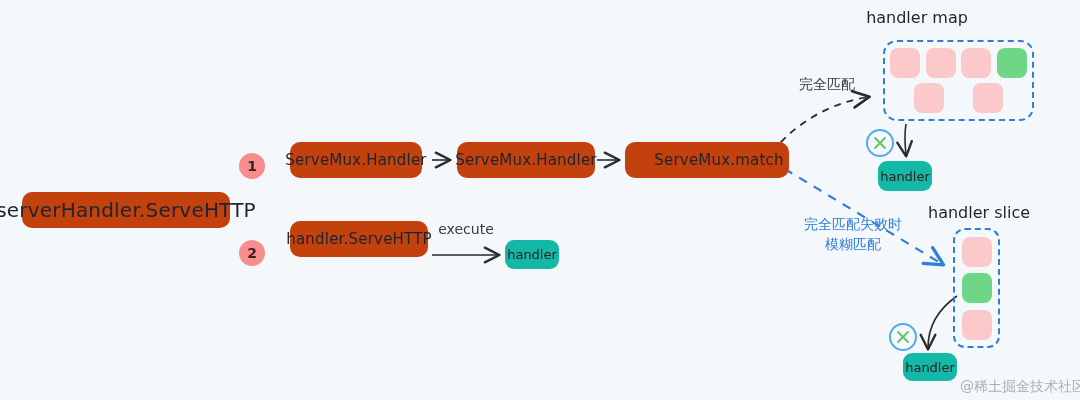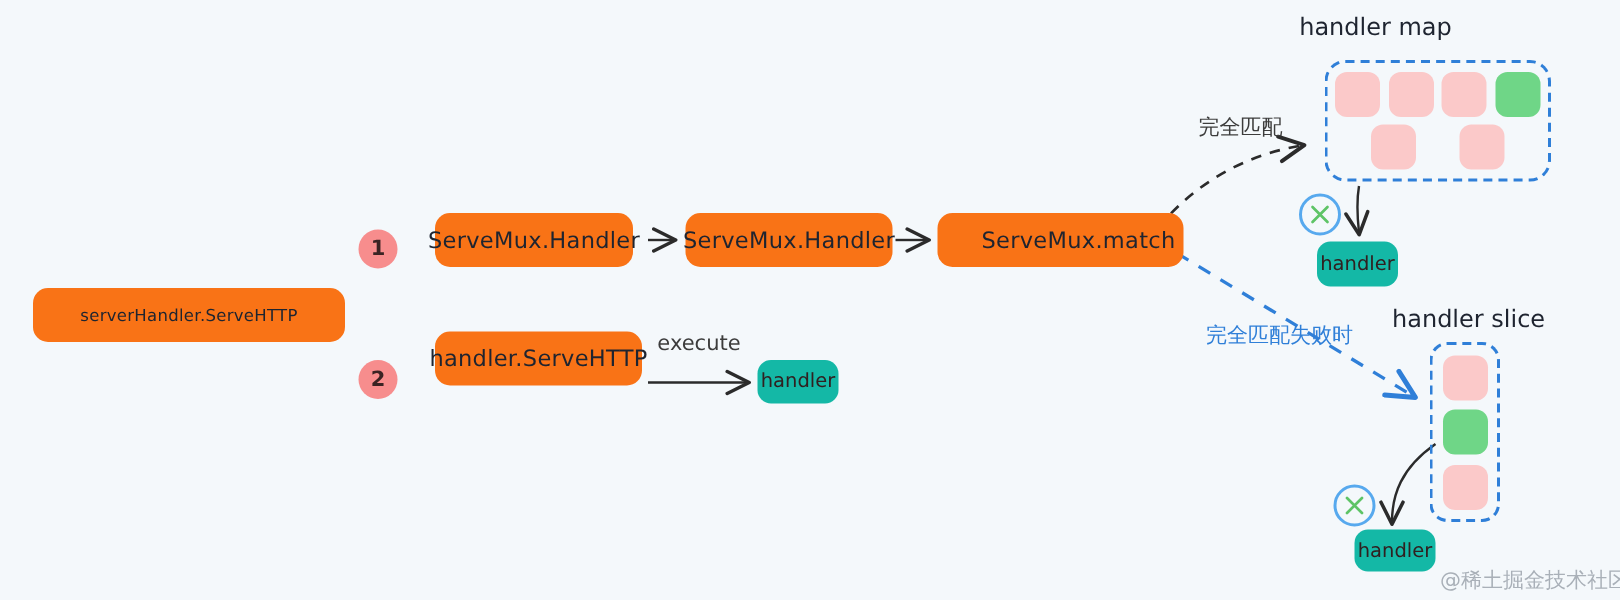--- a/index.html
+++ b/index.html
@@ -9,21 +9,21 @@
   }
   #canvas{
     position:relative;
     width:1080px;height:400px;
     background:#f4f8fb;
     overflow:hidden;
   }
   
   .blue-box{
     position:absolute;
-    background:#f97316;
+    background:#c2410c;
     border-radius:10px;
     color:#1e2430;
     display:flex;align-items:center;justify-content:center;
     font-size:15px;
     letter-spacing:.2px;
     z-index:2;
   }
   .red-box{
     position:absolute;
     background:#14b8a6;
@@ -123,21 +123,21 @@
     </defs>
     <path d="M432,160 L449,160" fill="none" stroke="#2b2b2b" stroke-width="1.6" marker-end="url(#mk-black)"></path>
     <path d="M597,160 L618,160" fill="none" stroke="#2b2b2b" stroke-width="1.6" marker-end="url(#mk-black)"></path>
     <path d="M432,255 L498,255" fill="none" stroke="#2b2b2b" stroke-width="1.6" marker-end="url(#mk-black)"></path>
     <path d="M772,152 C800,118 836,102 868,97" fill="none" stroke="#2b2b2b" stroke-width="1.8" stroke-dasharray="7 6" marker-end="url(#mk-black)"></path>
     <path d="M770,160 L942,264" fill="none" stroke="#2f7fd8" stroke-width="2.2" stroke-dasharray="9 8" marker-end="url(#mk-blue)"></path>
     <path d="M906,124 C904,136 905,146 906,155" fill="none" stroke="#2b2b2b" stroke-width="1.6" marker-end="url(#mk-black)"></path>
     <path d="M957,296 C934,312 928,330 928,348" fill="none" stroke="#2b2b2b" stroke-width="1.6" marker-end="url(#mk-black)"></path>
   </svg>
 
-  <div class="blue-box" style="left:22px;top:192px;width:208px;height:36px;font-size:11px;">serverHandler.ServeHTTP</div>
+  <div class="blue-box" style="left:22px;top:192px;width:208px;height:36px;font-size:20px;">serverHandler.ServeHTTP</div>
 
   <div class="badge" style="left:239px;top:153px;">1</div>
   <div class="blue-box" style="left:290px;top:142px;width:132px;height:36px;">ServeMux.Handler</div>
   <div class="blue-box" style="left:457px;top:142px;width:138px;height:36px;">ServeMux.Handler</div>
   <div class="blue-box" style="left:625px;top:142px;width:140px;height:36px;padding-left:24px;">ServeMux.match</div>
 
   <div class="badge" style="left:239px;top:240px;">2</div>
   <div class="blue-box" style="left:290px;top:221px;width:138px;height:36px;">handler.ServeHTTP</div>
   <div class="arrow-label" style="left:433px;top:221px;width:66px;">execute</div>
   <div class="red-box" style="left:505px;top:240px;width:54px;height:29px;">handler</div>
@@ -154,20 +154,21 @@
   </div>
   <div class="circle-x" style="left:866px;top:129px;">
     <svg width="16" height="16" viewBox="0 0 16 16">
       <path d="M3,3 L13,13 M13,3 L3,13" stroke="#5ec466" stroke-width="1.8" stroke-linecap="round" fill="none"></path>
     </svg>
   </div>
   <div class="red-box" style="left:878px;top:161px;width:54px;height:30px;">handler</div>
 
   <div class="arrow-label blue" style="left:758px;top:214px;width:110px;margin-left:40px;">
     <div>完全匹配失败时</div>
+    <div>模糊匹配</div>
   </div>
   <div class="diagram-title" style="left:928px;top:203px;width:100px;">handler slice</div>
   <div id="slice-col" class="dashed-container">
     <span class="cell" data-variant="pink"></span>
     <span class="cell" data-variant="green"></span>
     <span class="cell" data-variant="pink"></span>
   </div>
   <div class="circle-x" style="left:889px;top:323px;">
     <svg width="16" height="16" viewBox="0 0 16 16">
       <path d="M3,3 L13,13 M13,3 L3,13" stroke="#5ec466" stroke-width="1.8" stroke-linecap="round" fill="none"></path>

